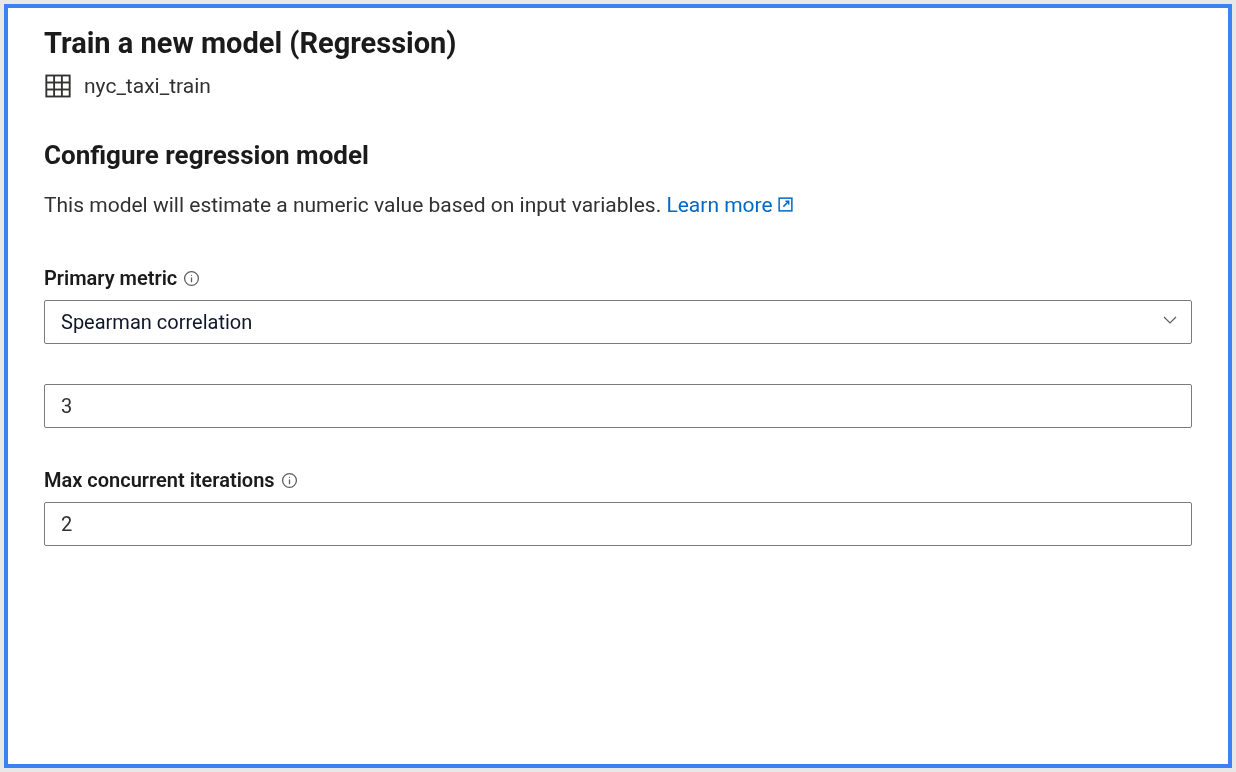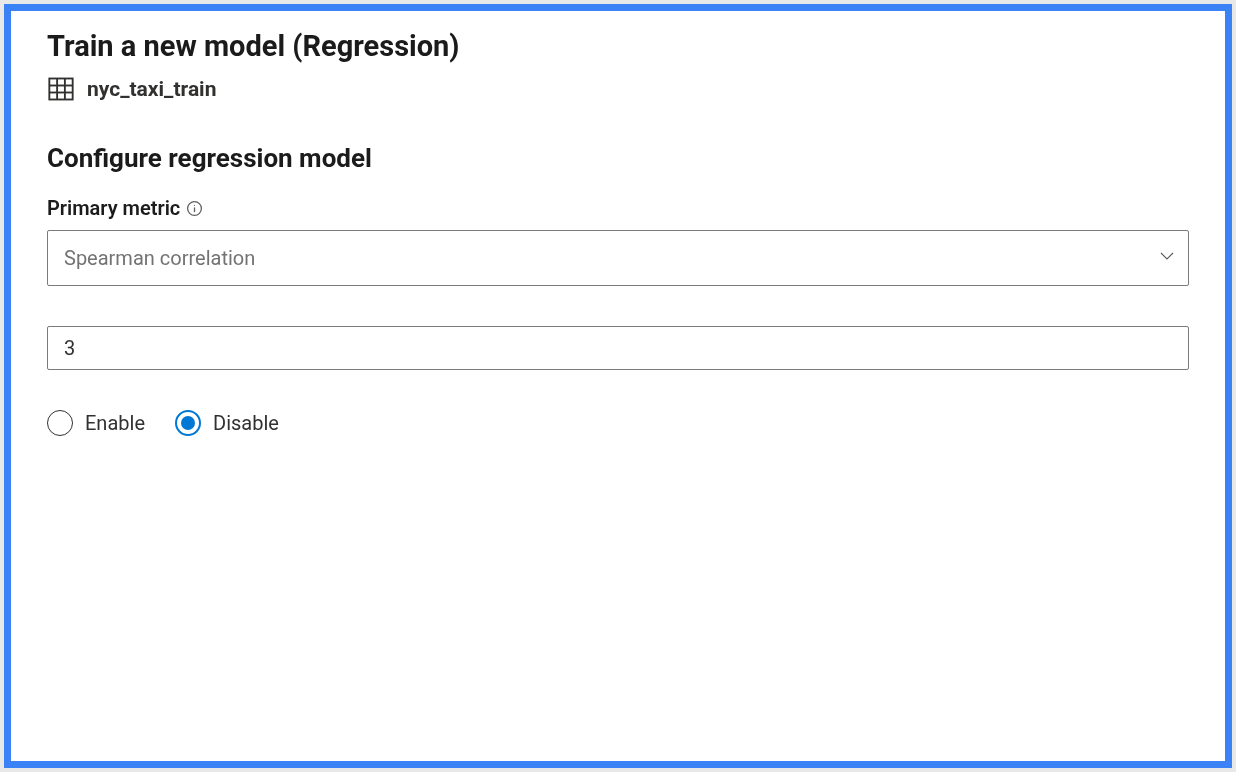--- a/index.html
+++ b/index.html
@@ -12,21 +12,21 @@
       background: #e8e8e8;
       padding: 4px;
       width: 1236px;
       height: 772px;
     }
     .panel {
       background: #ffffff;
       width: 100%;
       height: 100%;
       padding: 18px 36px 24px 36px;
-      border: 7px solid #3b82f6;
+      border: 4px solid #3b82f6;
     }
     .page-title {
       font-size: 29px;
       font-weight: 700;
       color: #1b1b1b;
       margin-bottom: 12px;
     }
     .dataset-row {
       display: flex;
       align-items: center;
@@ -34,21 +34,21 @@
       margin-bottom: 40px;
     }
     .dataset-icon svg {
       width: 28px;
       height: 28px;
       display: block;
     }
     .dataset-name {
       font-size: 21px;
       color: #323130;
-      font-weight: 700;
+      font-weight: 400;
     }
     .section-title {
       font-size: 26px;
       font-weight: 700;
       color: #1b1b1b;
       margin-bottom: 23px;
     }
     .section-desc {
       font-size: 21px;
       color: #323130;
@@ -91,27 +91,27 @@
     .info-icon svg {
       width: 17px;
       height: 17px;
     }
     .select-wrap {
       position: relative;
       width: 100%;
     }
     .select-display {
       width: 100%;
-      height: 56px;
+      height: 44px;
       border: 1px solid #7b7b7b;
       border-radius: 2px;
       background: #ffffff;
       padding: 0 40px 0 16px;
       font-size: 20px;
-      color: #737373;
+      color: #0f172a;
       display: flex;
       align-items: center;
       cursor: pointer;
     }
     .select-chevron {
       position: absolute;
       right: 14px;
       top: 50%;
       transform: translateY(-50%);
       pointer-events: none;
@@ -186,20 +186,29 @@
         <line x1="2" y1="15" x2="22" y2="15"></line>
         <line x1="8.67" y1="3" x2="8.67" y2="21"></line>
         <line x1="15.33" y1="3" x2="15.33" y2="21"></line>
       </svg>
     </span>
     <span class="dataset-name">nyc_taxi_train</span>
   </div>
 
   <h2 class="section-title">Configure regression model</h2>
 
+  <p class="section-desc">
+    <span>This model will estimate a numeric value based on input variables. </span><a class="learn-more"><span>Learn more</span><span class="learn-more-icon">
+      <svg viewBox="0 0 16 16" fill="none" stroke="#0068c6" stroke-width="1.4">
+        <rect x="2" y="2" width="12" height="12"></rect>
+        <path d="M6 10 L11 5"></path>
+        <path d="M8 5 L11 5 L11 8"></path>
+      </svg>
+    </span></a>
+  </p>
 
   <div class="field-group">
     <div class="field-label-row">
       <span class="field-label">Primary metric</span>
       <span class="info-icon">
         <svg viewBox="0 0 16 16" fill="none" stroke="#605e5c" stroke-width="1.2">
           <circle cx="8" cy="8" r="6.5"></circle>
           <circle cx="8" cy="5" r="0.6" fill="#605e5c" stroke="none"></circle>
           <line x1="8" y1="7" x2="8" y2="11.5"></line>
         </svg>
@@ -214,29 +223,30 @@
           <path d="M2 5 L8 11 L14 5"></path>
         </svg>
       </span>
     </div>
   </div>
 
   <div class="field-group">
     <input class="text-input" type="text" value="3" style="">
   </div>
 
+  <div class="field-group">
+    <div class="field-label-row">
+      <span class="field-label">Max concurrent iterations</span>
+      <span class="info-icon">
+        <svg viewBox="0 0 16 16" fill="none" stroke="#605e5c" stroke-width="1.2">
+          <circle cx="8" cy="8" r="6.5"></circle>
+          <circle cx="8" cy="5" r="0.6" fill="#605e5c" stroke="none"></circle>
+          <line x1="8" y1="7" x2="8" y2="11.5"></line>
+        </svg>
+      </span>
+    </div>
+    <input class="text-input" type="text" value="2" style="">
+  </div>
 
   <div class="field-group onnx-group">
-    <div class="radio-row">
-      <div class="radio-option">
-        <span class="radio-circle"></span>
-        <span class="radio-label">Enable</span>
-      </div>
-      <div class="radio-option">
-        <span class="radio-circle checked">
-          <span class="radio-dot"></span>
-        </span>
-        <span class="radio-label">Disable</span>
-      </div>
-    </div>
   </div>
 
 </div>
 
 </body></html>

